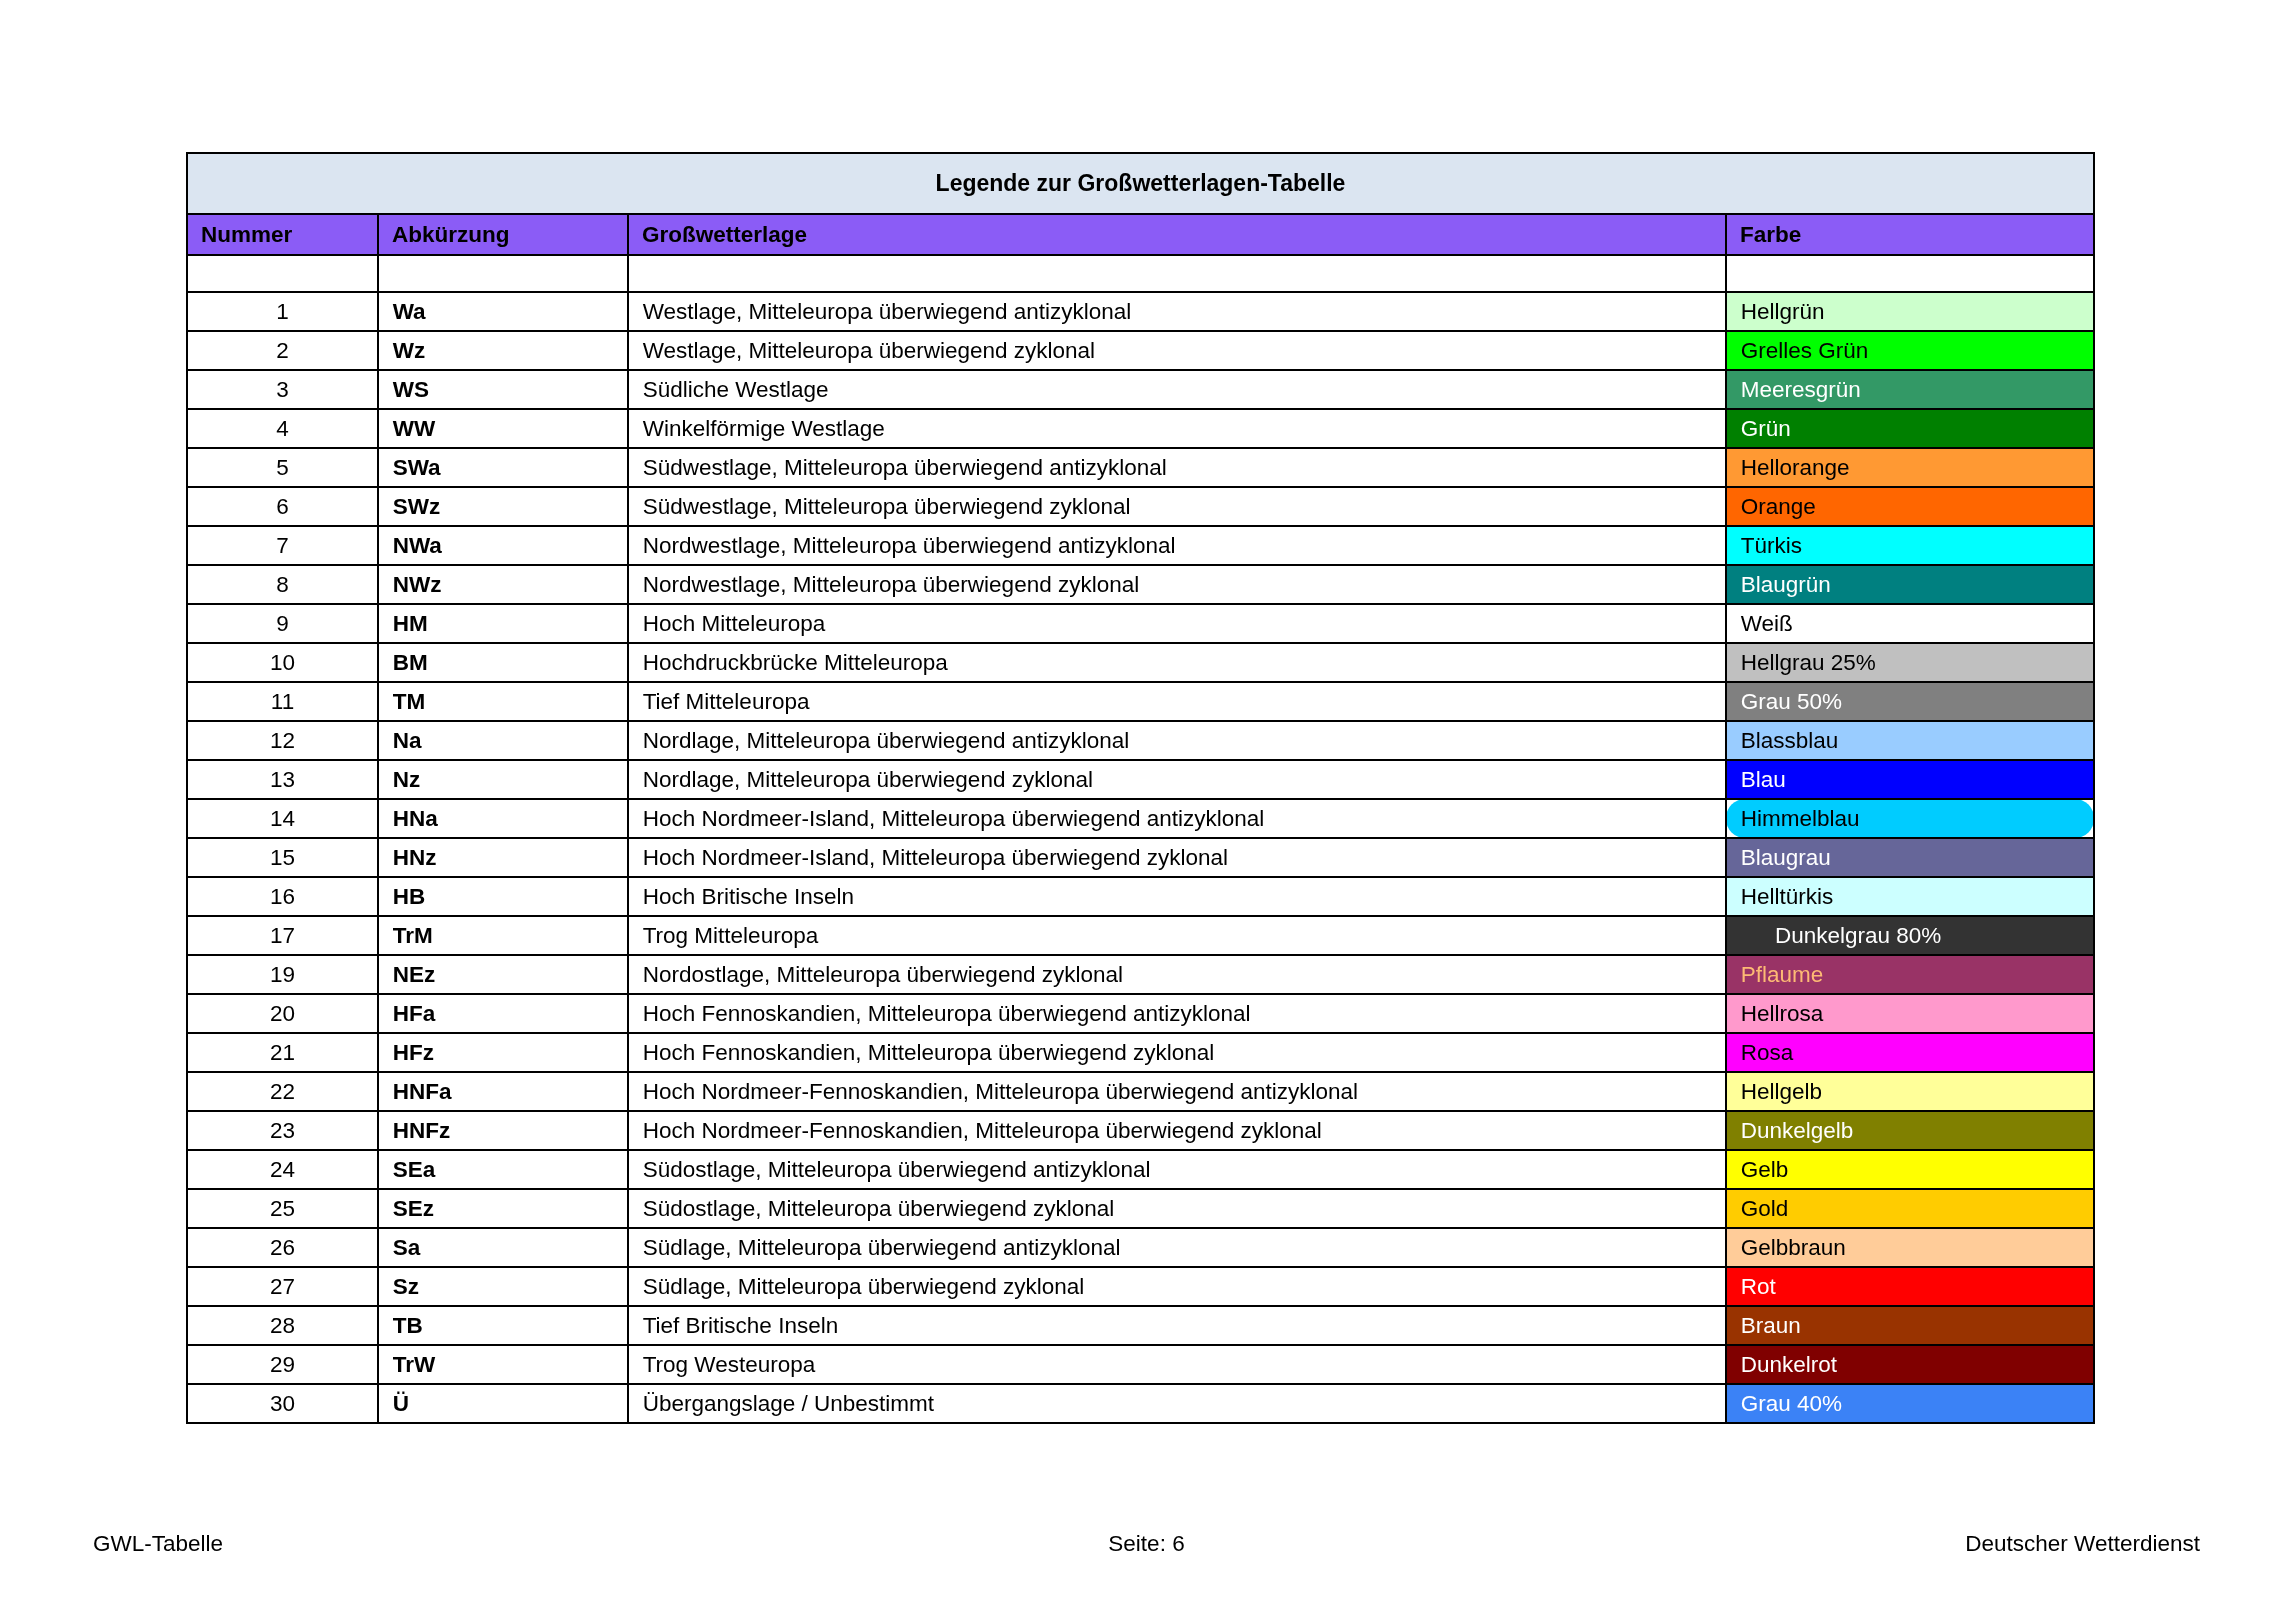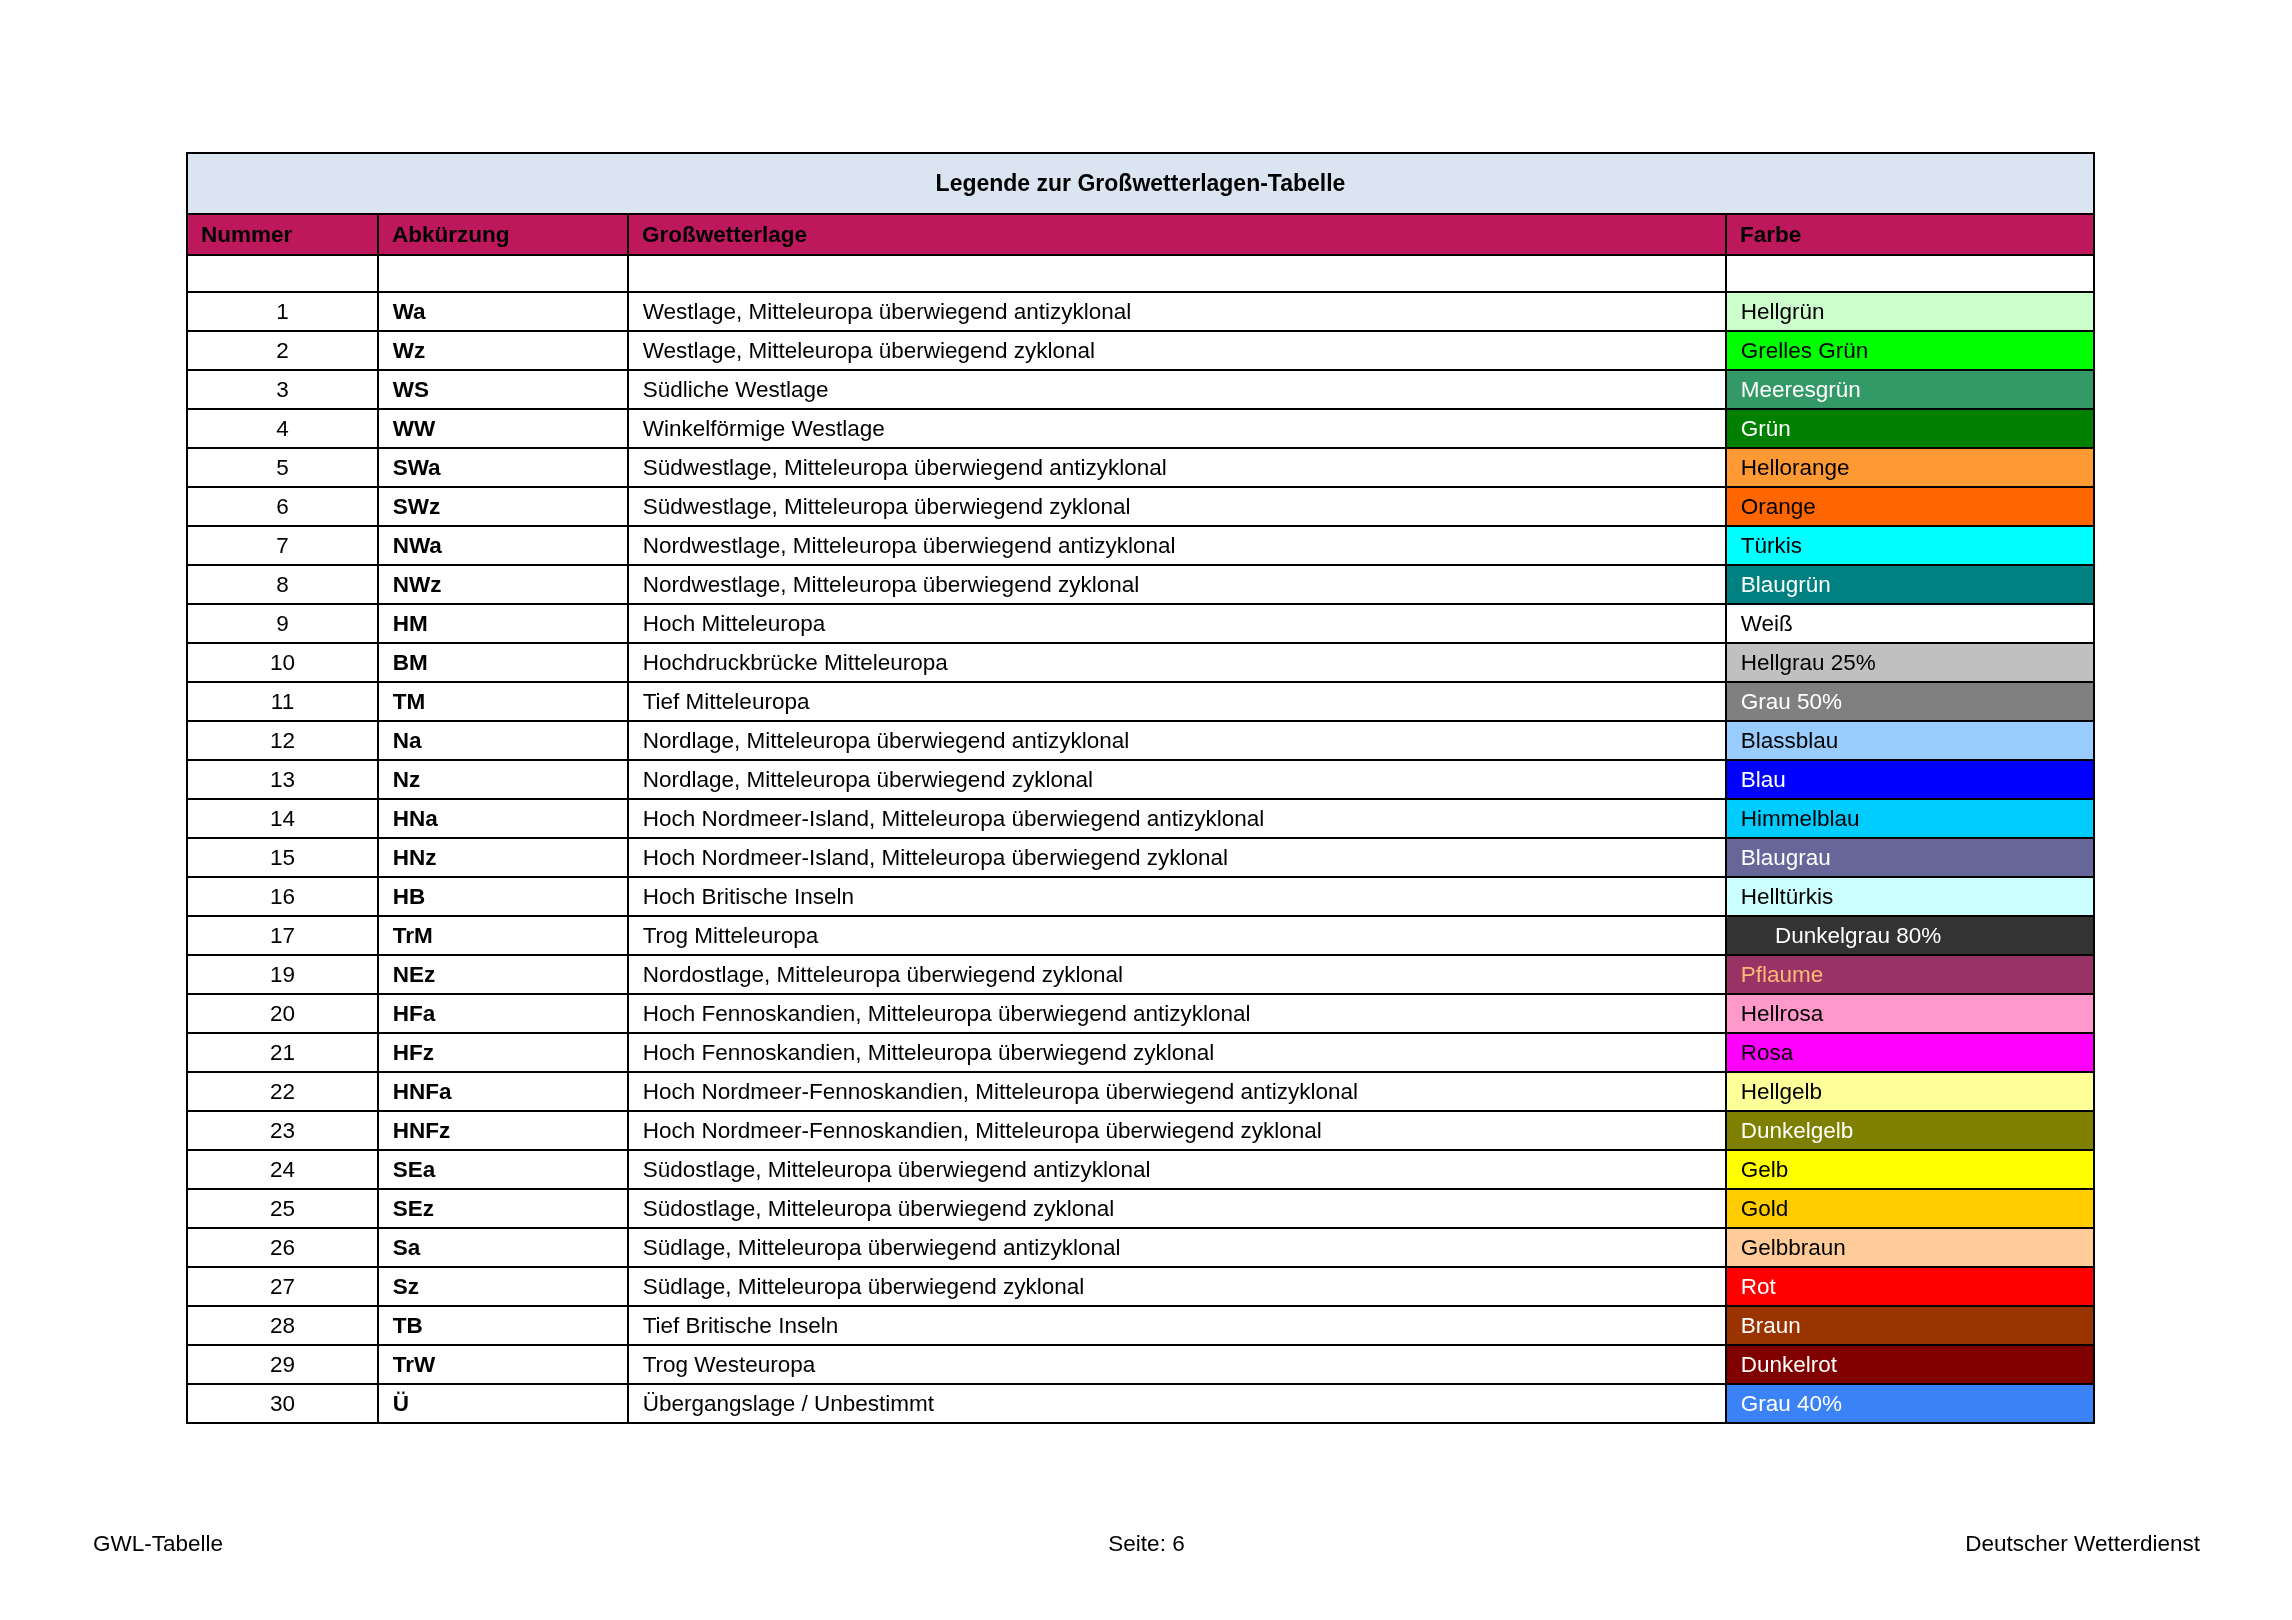--- a/index.html
+++ b/index.html
@@ -40,21 +40,21 @@
   .title-row td {
     height: 61px;
     font-size: 23px;
     font-weight: bold;
     text-align: center;
   }
   .head-row th {
     height: 41px;
     font-size: 22.5px;
     font-weight: bold;
-    background: #be185d;
+    background: #8b5cf6;
     padding-left: 13px;
   }
   .empty-row td { height: 37px; }
   .data-row td { height: 39px; }
   .data-row td.num { text-align: center; }
   .data-row td.abk { font-weight: bold; }
   .footer {
     position: absolute;
     left: 93px;
     right: 93px;
@@ -174,21 +174,21 @@
       <tr class="data-row">
         <td class="num">13</td>
         <td class="abk">Nz</td>
         <td class="gwl">Nordlage, Mitteleuropa überwiegend zyklonal</td>
         <td class="farbe" style="background: rgb(0, 0, 255); color: rgb(255, 255, 255);">Blau</td>
       </tr>
       <tr class="data-row">
         <td class="num">14</td>
         <td class="abk">HNa</td>
         <td class="gwl">Hoch Nordmeer-Island, Mitteleuropa überwiegend antizyklonal</td>
-        <td class="farbe" style="background: rgb(0, 204, 255); color: rgb(0, 0, 0);">Himmelblau</td>
+        <td class="farbe" style="background: rgb(0, 204, 255); color: rgb(0, 0, 0); border-radius: 19px;">Himmelblau</td>
       </tr>
       <tr class="data-row">
         <td class="num">15</td>
         <td class="abk">HNz</td>
         <td class="gwl">Hoch Nordmeer-Island, Mitteleuropa überwiegend zyklonal</td>
         <td class="farbe" style="background: rgb(102, 102, 153); color: rgb(255, 255, 255);">Blaugrau</td>
       </tr>
       <tr class="data-row">
         <td class="num">16</td>
         <td class="abk">HB</td>

